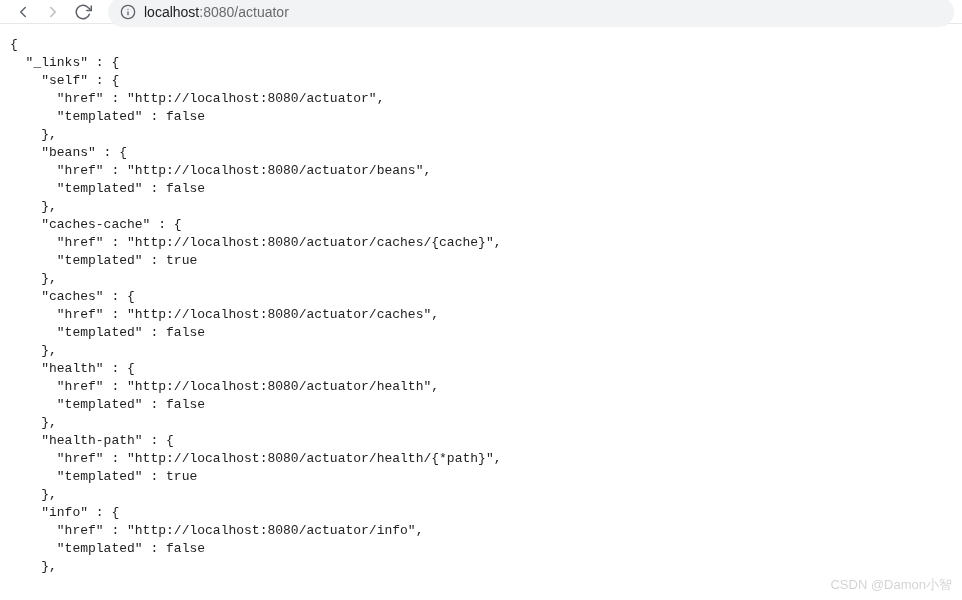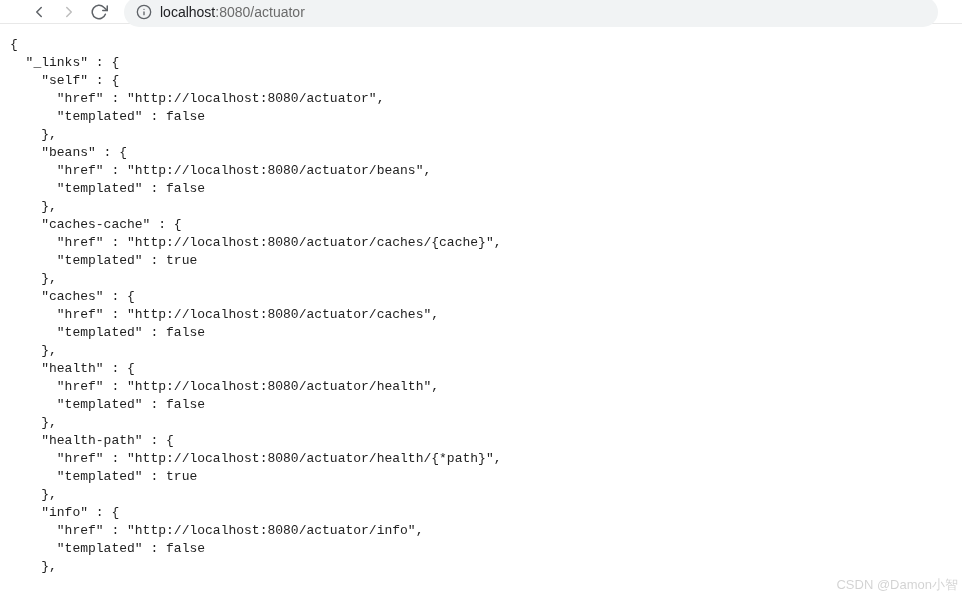--- a/index.html
+++ b/index.html
@@ -9,21 +9,21 @@
       background: #fff;
       width: 962px;
       height: 600px;
       overflow: hidden;
       position: relative;
     }
     .toolbar {
       display: flex;
       align-items: center;
       height: 24px;
-      padding: 0 24px;
+      padding: 0 8px;
       border-bottom: 1px solid #e8e8e8;
       background: #fff;
     }
     .nav-btn {
       width: 30px;
       height: 30px;
       display: flex;
       align-items: center;
       justify-content: center;
       color: #5f6368;
@@ -55,21 +55,21 @@
     .content {
       padding: 12px 10px;
       font-family: Consolas, "Courier New", monospace;
       font-size: 13px;
       line-height: 18px;
       color: #222;
       white-space: pre;
     }
     .watermark {
       position: absolute;
-      right: 4px;
+      right: 10px;
       bottom: 6px;
       color: rgba(0,0,0,0.18);
       font-size: 13px;
       font-family: Arial, "Microsoft YaHei", sans-serif;
       pointer-events: none;
       margin-top: 9px;
     }
   </style>
 </head>
 <body>

